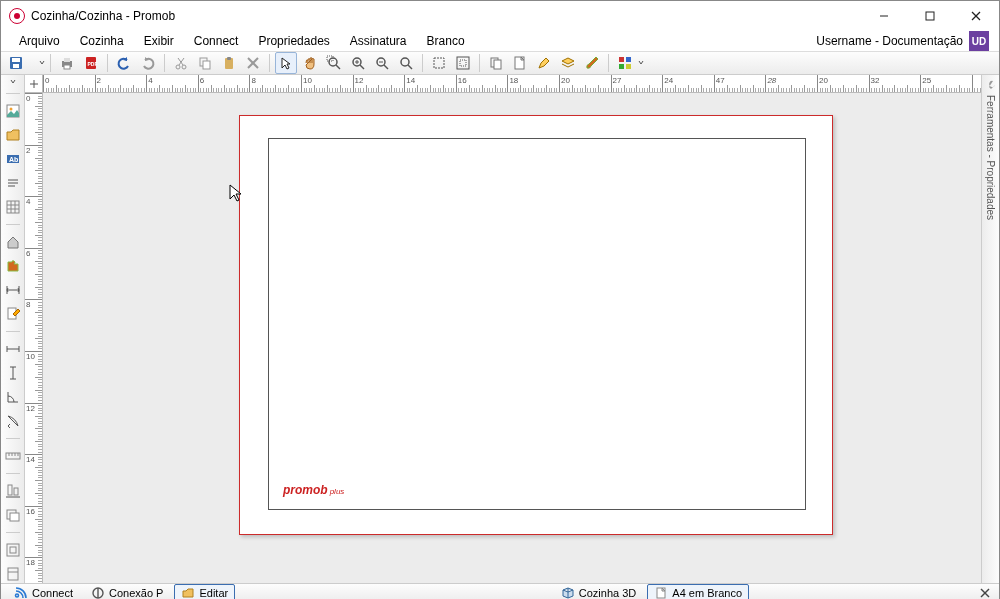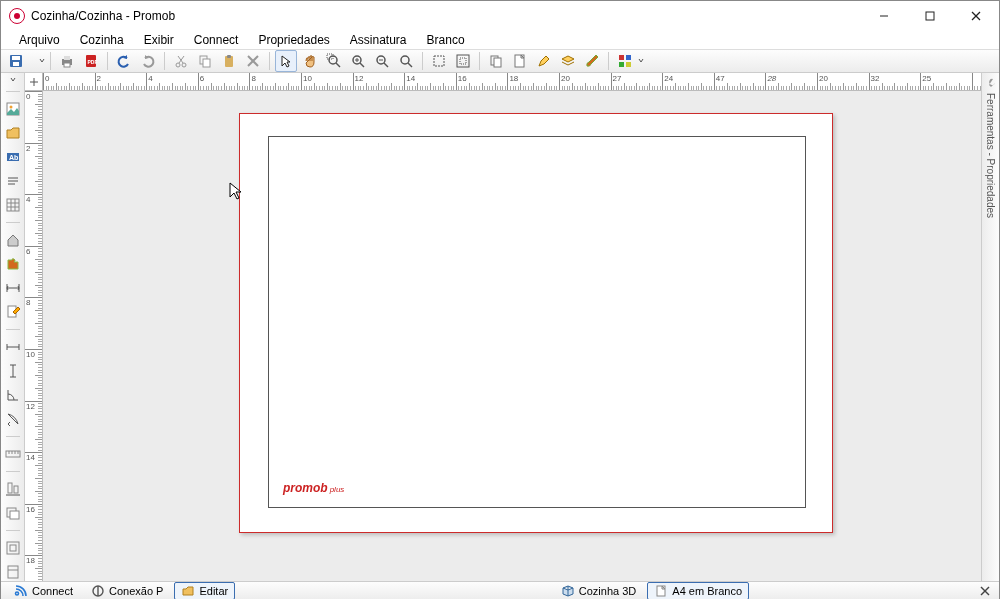--- a/index.html
+++ b/index.html
@@ -107,20 +107,24 @@
 
   <div class="menubar">
     <div class="menubar-left">
       <span class="menubar-item">Arquivo</span>
       <span class="menubar-item">Cozinha</span>
       <span class="menubar-item">Exibir</span>
       <span class="menubar-item">Connect</span>
       <span class="menubar-item">Propriedades</span>
       <span class="menubar-item">Assinatura</span>
       <span class="menubar-item">Branco</span>
+    </div>
+    <div class="menubar-right">
+      <span>Username - Documentação</span>
+      <span class="user-badge">UD</span>
     </div>
   </div>
 
   <div class="toolbar">
     <div class="tbtn">
         <svg width="16" height="16">
           <rect x="2" y="2" width="12" height="12" fill="#3a6db0" rx="1"></rect>
           <rect x="4" y="3" width="8" height="4" fill="#fff"></rect>
           <rect x="5" y="9" width="6" height="4" fill="#fff"></rect>
         </svg>

